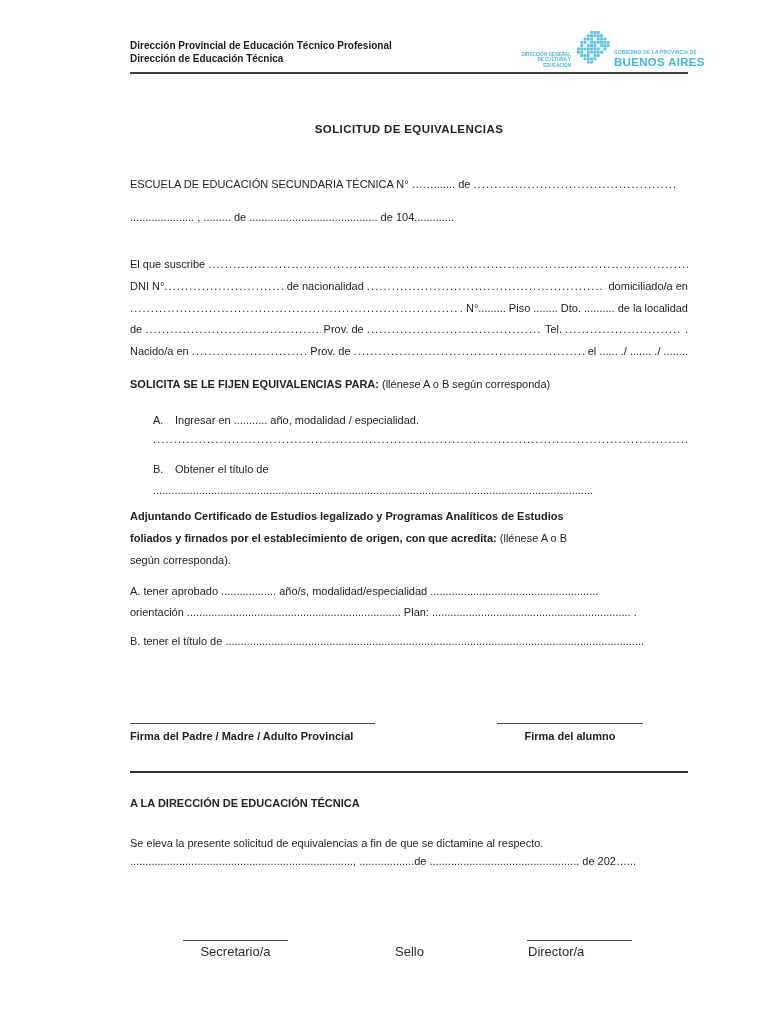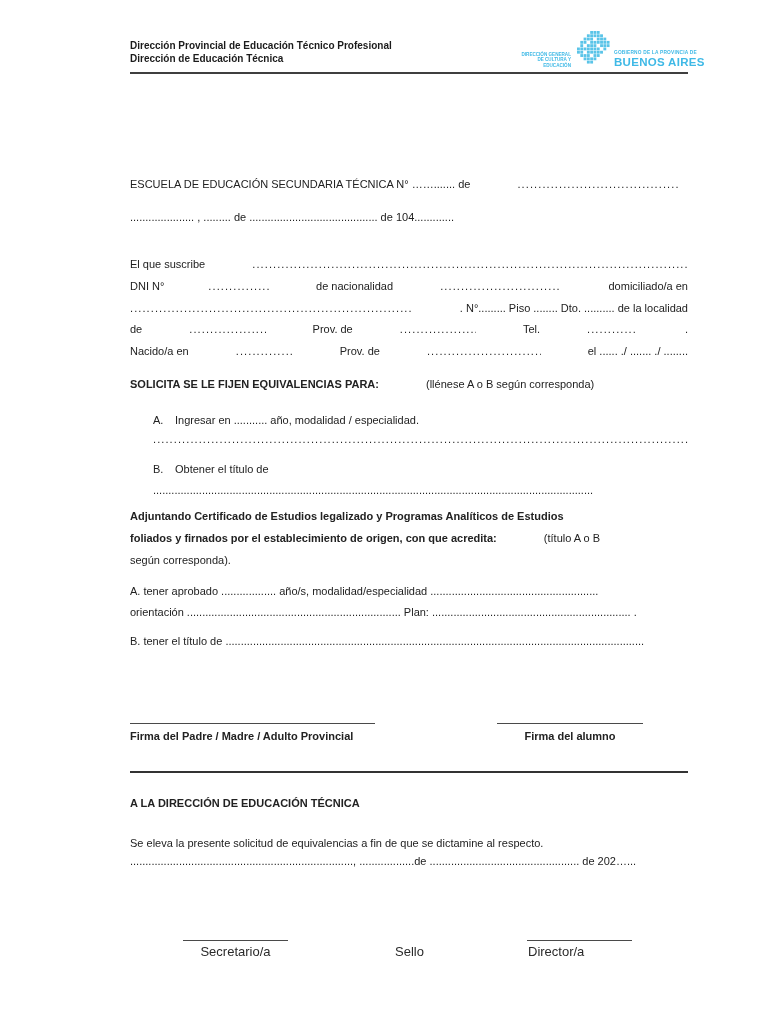--- a/index.html
+++ b/index.html
@@ -1,20 +1,20 @@
 <!DOCTYPE html>
 <html><head>
 <meta charset="utf-8">
 <style>
   html,body{margin:0;padding:0;background:#ffffff;}
   #page{position:relative;width:768px;height:1024px;background:#ffffff;overflow:hidden;
         font-family:"Liberation Sans","DejaVu Sans",sans-serif;color:#222;margin-left:25px;}
   .tx{position:absolute;left:105px;font-size:11px;line-height:14px;color:#222;white-space:pre;}
   .ln{position:absolute;left:105px;width:558px;display:flex;align-items:flex-end;
-      font-size:11px;line-height:14px;color:#222;white-space:pre;overflow:hidden;gap:44px;}
+      font-size:11px;line-height:14px;color:#222;white-space:pre;overflow:hidden;}
   .b{font-weight:bold;}
   .fill{flex:1 1 0;overflow:hidden;white-space:nowrap;letter-spacing:1.1px;}
   .rule{position:absolute;left:105px;width:558px;height:2px;background:#3f3f3f;}
   .sigline{position:absolute;border-top:1.6px solid #4a4a4a;}
   .hdr{position:absolute;left:105px;top:39px;font-size:10px;font-weight:bold;
        line-height:13px;color:#1b1b1b;}
   #title{position:absolute;left:105px;top:123px;width:558px;text-align:center;
          font-size:11.5px;font-weight:bold;letter-spacing:.4px;color:#1f1f1f;}
   
   #logo{position:absolute;left:488px;top:32px;height:36px;display:flex;align-items:flex-end;}
@@ -102,20 +102,21 @@
       </svg>
     </div>
     <div>
       <div class="gov">GOBIERNO DE LA PROVINCIA DE</div>
       <div class="brand">BUENOS AIRES</div>
     </div>
   </div>
 
   <div class="rule" style="top:72px"></div>
 
+  <div id="title">SOLICITUD DE EQUIVALENCIAS</div>
 
   <div class="ln" style="top:177px;width:548px"><span>ESCUELA DE EDUCACIÓN SECUNDARIA TÉCNICA N° ……....... de </span><span class="fill" style="flex-grow: 1;">........................................................................................................................................................................................................................................................................................................................................................................................................................................................................................................................................................................................................................</span></div>
   <div class="tx" style="top:210px">..................... , ......... de .......................................... de 104.............</div>
 
   <div class="ln" style="top:257px"><span>El que suscribe </span><span class="fill" style="flex-grow: 1;">........................................................................................................................................................................................................................................................................................................................................................................................................................................................................................................................................................................................................................</span></div>
   <div class="ln" style="top:279px"><span>DNI N°</span><span class="fill" style="flex-grow: 1;">........................................................................................................................................................................................................................................................................................................................................................................................................................................................................................................................................................................................................................</span><span> de nacionalidad </span><span class="fill" style="flex-grow: 2;">........................................................................................................................................................................................................................................................................................................................................................................................................................................................................................................................................................................................................................</span><span> domiciliado/a en</span></div>
   <div class="ln" style="top:301px"><span class="fill" style="flex-grow: 1;">........................................................................................................................................................................................................................................................................................................................................................................................................................................................................................................................................................................................................................</span><span> . N°......... Piso ........ Dto. .......... de la localidad</span></div>
   <div class="ln" style="top:322px"><span>de </span><span class="fill" style="flex-grow: 3;">........................................................................................................................................................................................................................................................................................................................................................................................................................................................................................................................................................................................................................</span><span> Prov. de </span><span class="fill" style="flex-grow: 3;">........................................................................................................................................................................................................................................................................................................................................................................................................................................................................................................................................................................................................................</span><span> Tel. </span><span class="fill" style="flex-grow: 2;">........................................................................................................................................................................................................................................................................................................................................................................................................................................................................................................................................................................................................................</span><span> .</span></div>
   <div class="ln" style="top:344px"><span>Nacido/a en </span><span class="fill" style="flex-grow: 1;">........................................................................................................................................................................................................................................................................................................................................................................................................................................................................................................................................................................................................................</span><span> Prov. de </span><span class="fill" style="flex-grow: 2;">........................................................................................................................................................................................................................................................................................................................................................................................................................................................................................................................................................................................................................</span><span> el ...... ./ ....... ./ ........</span></div>
 
@@ -123,21 +124,21 @@
 
   <div class="tx" style="top:413px;left:128px">A.</div>
   <div class="tx" style="top:413px;left:150px">Ingresar en ........... año, modalidad / especialidad.</div>
   <div class="ln" style="top:432px;left:128px;width:535px"><span class="fill" style="flex-grow: 1;">........................................................................................................................................................................................................................................................................................................................................................................................................................................................................................................................................................................................................................</span></div>
 
   <div class="tx" style="top:462px;left:128px">B.</div>
   <div class="tx" style="top:462px;left:150px">Obtener el título de</div>
   <div class="tx" style="top:483px;left:128px;width:440px;overflow:hidden">............................................................................................................................................................</div>
 
   <div class="ln" style="top:509px"><span class="b">Adjuntando Certificado de Estudios legalizado y Programas Analíticos de Estudios</span></div>
-  <div class="ln" style="top:531px"><span class="b">foliados y firnados por el establecimiento de origen, con que acredita:</span><span> (título A o B</span></div>
+  <div class="ln" style="top:531px"><span class="b">foliados y firnados por el establecimiento de origen, con que acredita:</span><span> (llénese A o B</span></div>
   <div class="ln" style="top:553px"><span>según corresponda).</span></div>
 
   <div class="tx" style="top:584px;width:558px;overflow:hidden">A. tener aprobado .................. año/s, modalidad/especialidad .......................................................</div>
   <div class="tx" style="top:605px;width:558px;overflow:hidden">orientación ...................................................................... Plan: ................................................................. .</div>
   <div class="tx" style="top:634px;width:558px;overflow:hidden">B. tener el título de .........................................................................................................................................</div>
 
   <div class="sigline" style="top:723px;left:105px;width:245px"></div>
   <div class="tx b" style="top:729px;left:105px">Firma del Padre / Madre / Adulto Provincial</div>
   <div class="sigline" style="top:723px;left:472px;width:146px"></div>
   <div class="tx b" style="top:729px;left:472px;width:146px;text-align:center">Firma del alumno</div>

